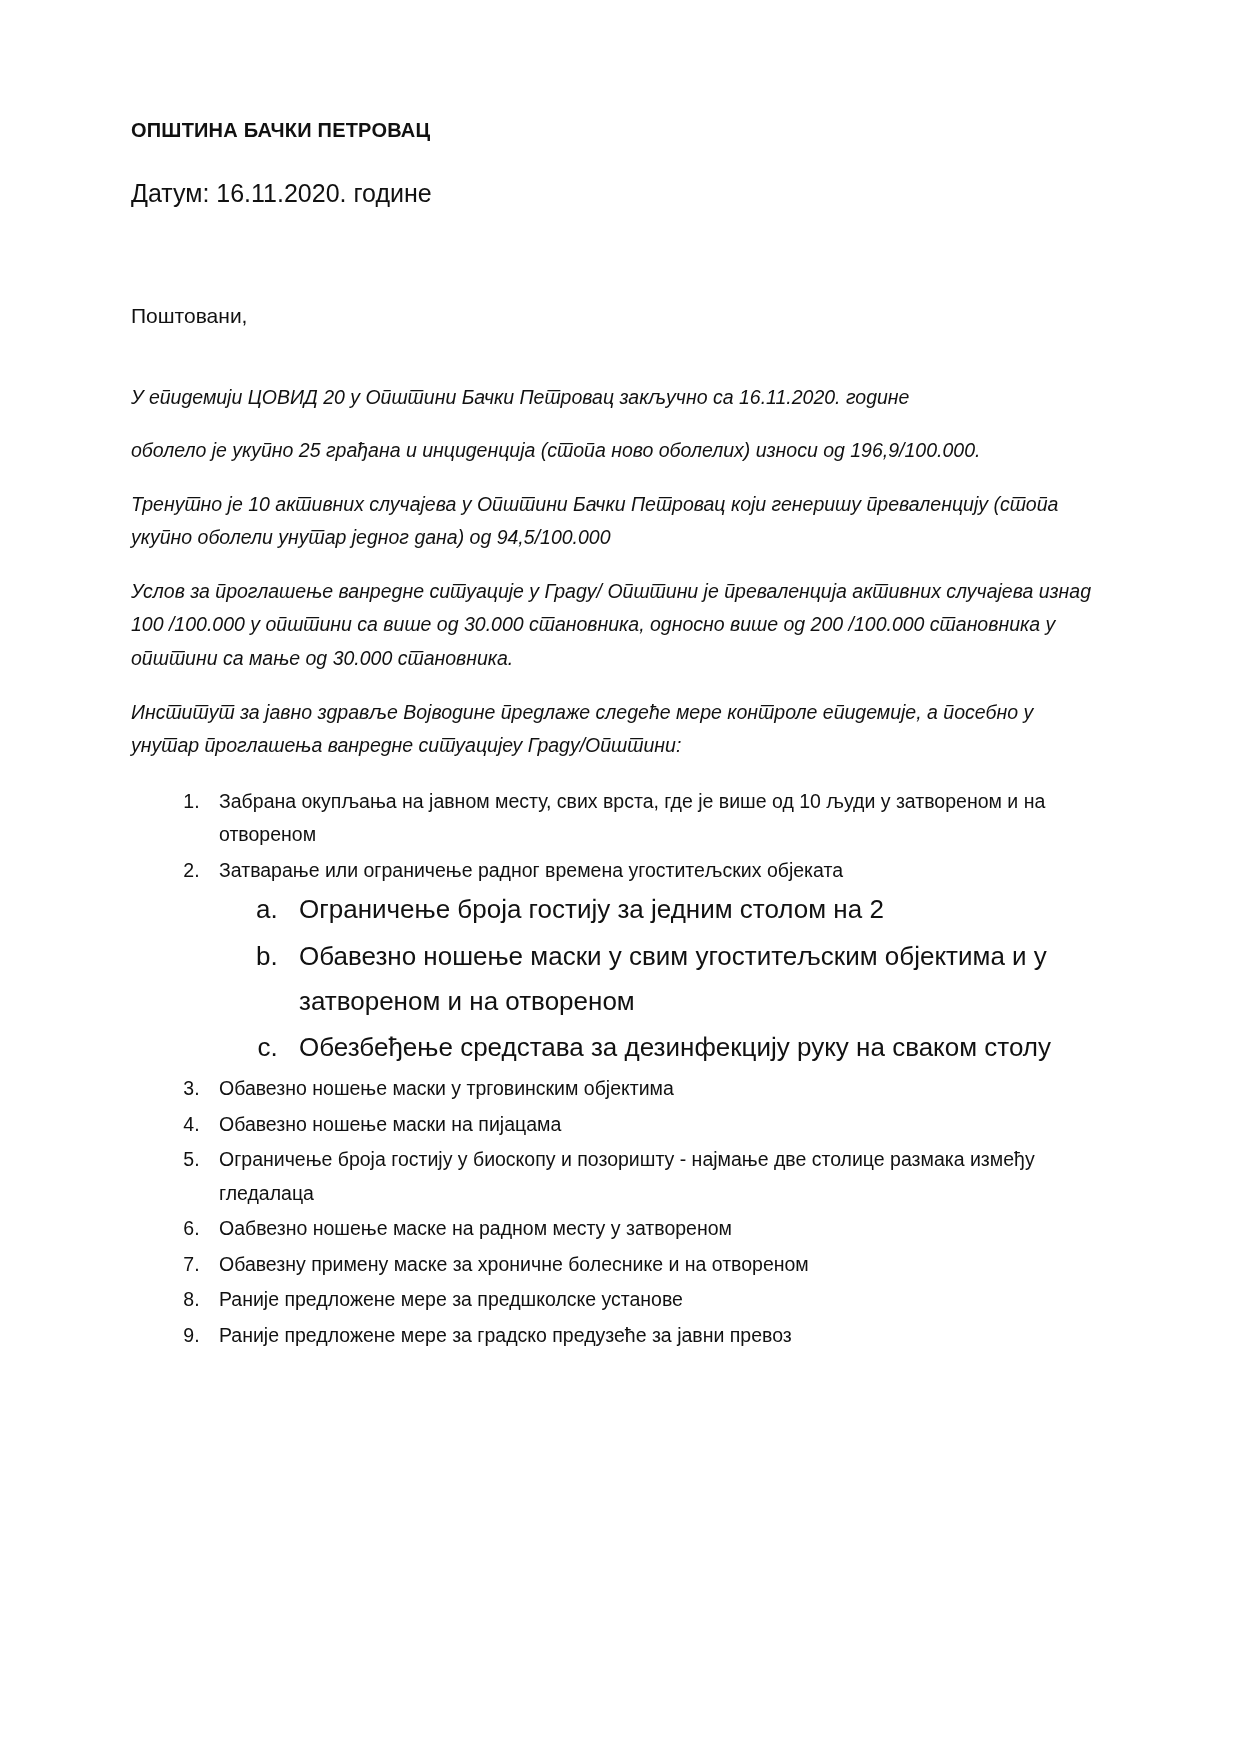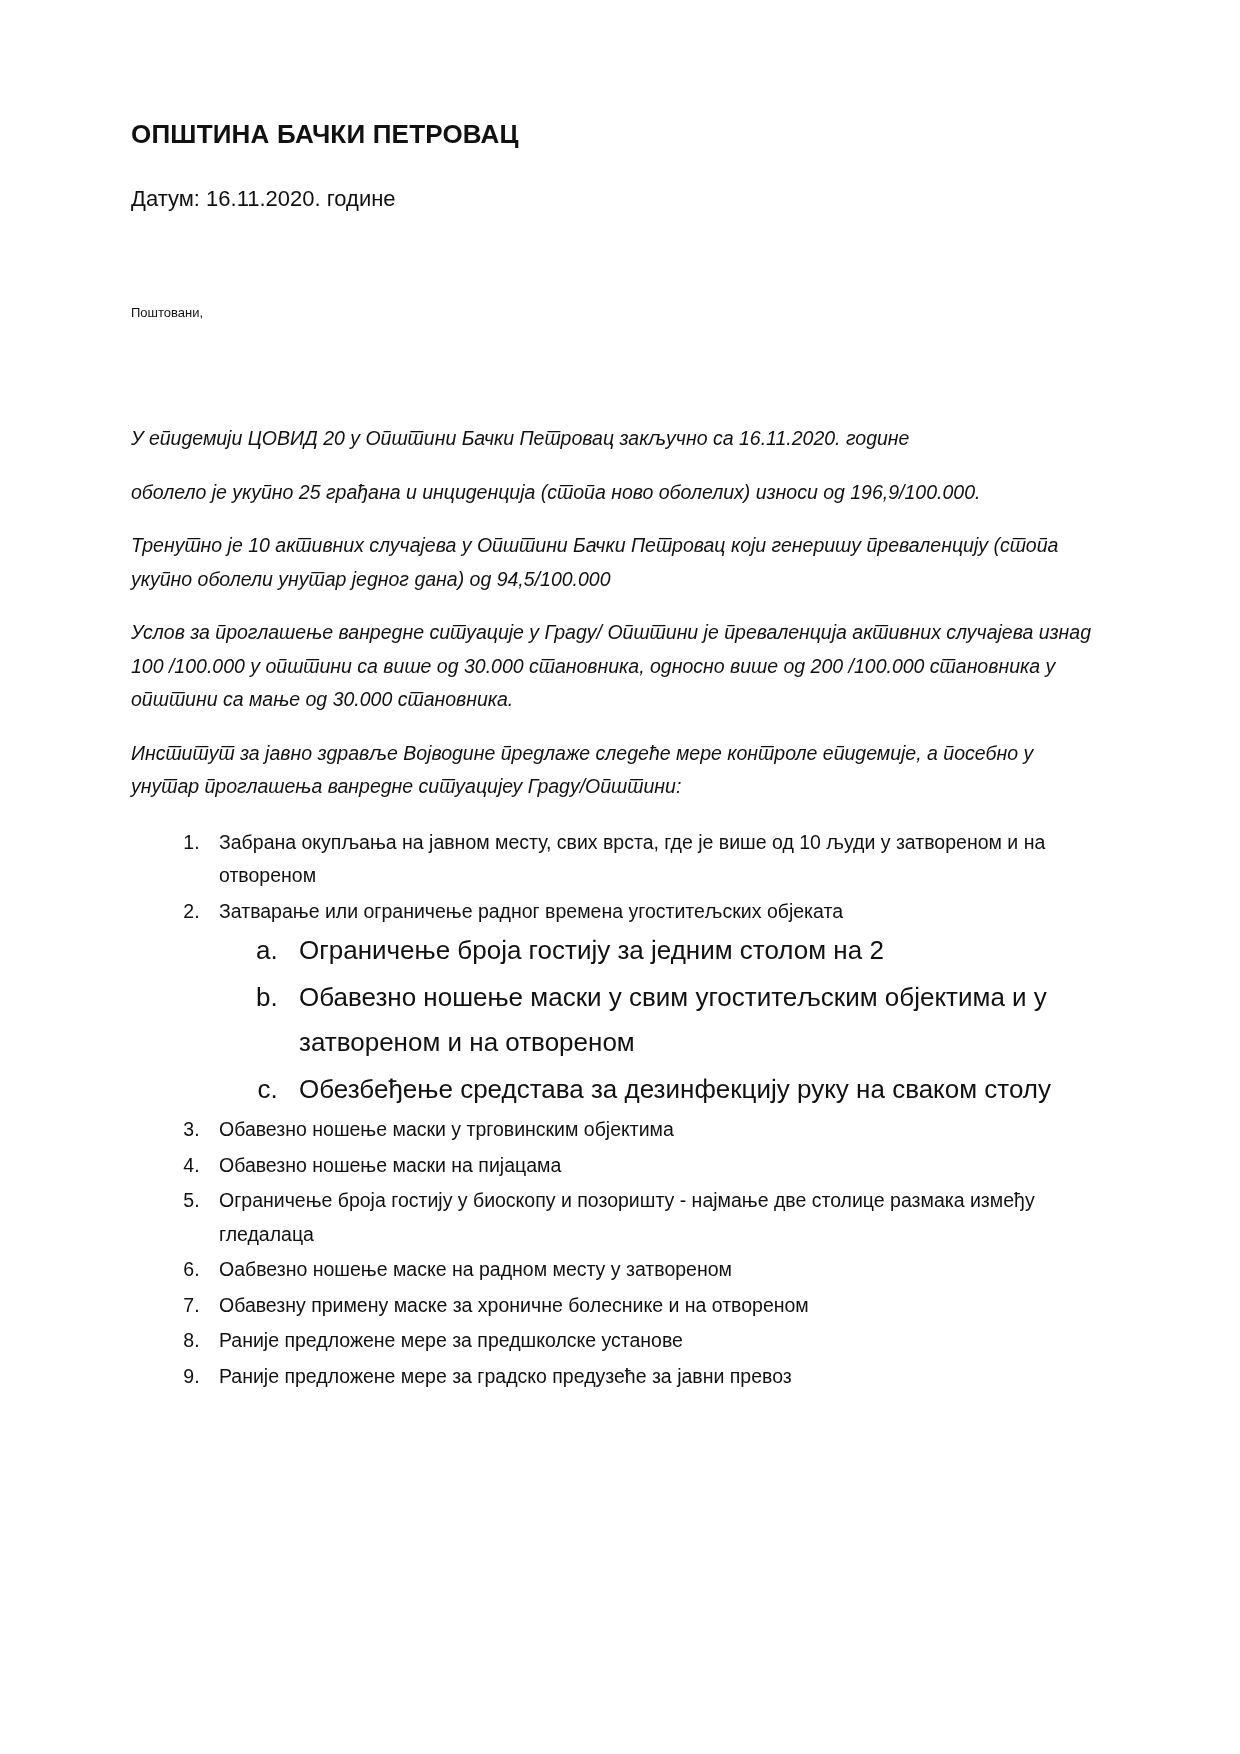--- a/index.html
+++ b/index.html
@@ -19,36 +19,36 @@
     font-family: "Liberation Sans", sans-serif;
     color: #000000;
   }
   .doc-body {
     font-size: 19.5px;
     line-height: 1.0;
     color: #111111;
   }
   .heading {
     font-weight: bold;
-    font-size: 26px;
+    font-size: 20px;
     letter-spacing: 0.2px;
     margin: 0 0 34px 0;
     line-height: 1.25;
   }
   .heading.second {
     margin-bottom: 32px;
   }
   .date-line {
-    font-size: 22px;
+    font-size: 25px;
     margin: 0 0 92px 0;
     line-height: 1.3;
   }
   .salutation {
-    font-size: 13px;
-    margin: 0 0 100px 0;
+    font-size: 21px;
+    margin: 0 0 52px 0;
     line-height: 1.3;
   }
   p.para {
     font-size: 19.5px;
     line-height: 1.72;
     margin: 0 0 20px 0;
     text-align: left;
     font-style: italic;
   }
   p.para.tight {

